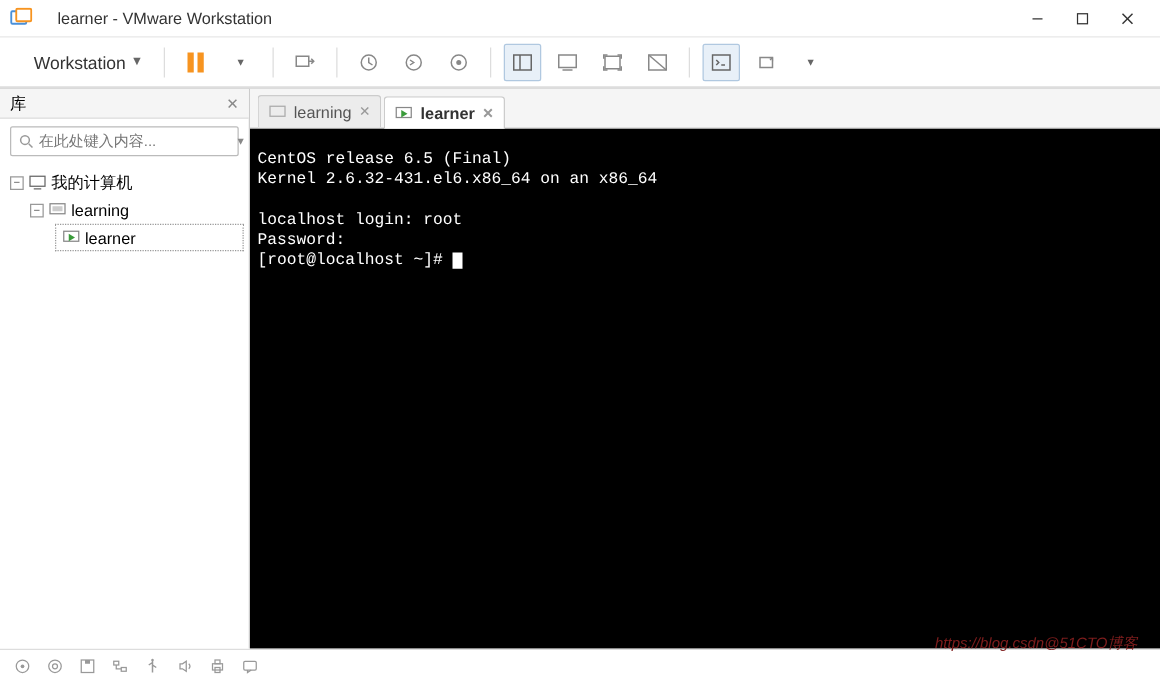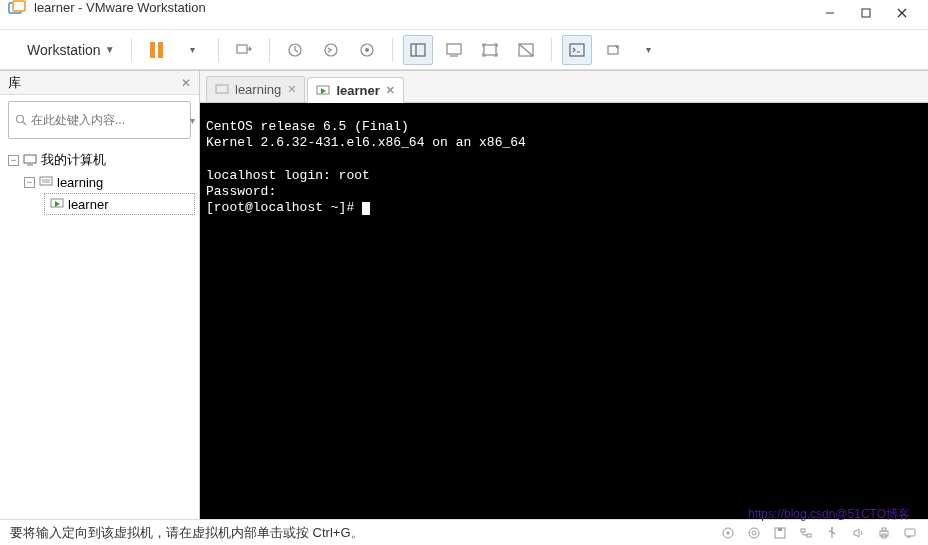--- a/index.html
+++ b/index.html
@@ -1,33 +1,33 @@
 <!DOCTYPE html>
 <html><head>
 <meta charset="utf-8">
 <style>
 * { margin: 0; padding: 0; box-sizing: border-box; font-family: "Segoe UI", Tahoma, sans-serif; }
 body { width: 928px; height: 545px; background: #fff; display: flex; flex-direction: column; font-size: 12px; overflow: hidden; }
-.titlebar { height: 30px; display: flex; padding: 0 8px; border-bottom: 1px solid #e8e8e8; }
+.titlebar { height: 30px; display: flex; align-items: center; padding: 0 8px; border-bottom: 1px solid #e8e8e8; gap: 12px; }
 .titlebar .app-icon { width: 18px; height: 18px; margin-right: 8px; display: inline-flex; align-items: center; justify-content: center; }
 .titlebar .title { flex: 1; font-size: 13px; color: #333; }
 .win-controls { display: flex; gap: 0; }
 .win-btn { width: 36px; height: 26px; display: flex; align-items: center; justify-content: center; color: #555; cursor: pointer; }
 .toolbar { height: 40px; display: flex; align-items: center; padding: 0 10px; border-bottom: 1px solid #ddd; gap: 6px; }
 .ws-menu { display: flex; align-items: center; gap: 4px; padding: 4px 6px; font-size: 14px; color: #333; cursor: pointer; margin-left: 11px; }
 .tb-sep { width: 1px; height: 24px; background: #ddd; margin: 0 4px; }
 .tb-btn { width: 30px; height: 30px; display: flex; align-items: center; justify-content: center; cursor: pointer; color: #666; border-radius: 2px; }
 .tb-btn.active { background: #e8f0f8; border: 1px solid #b0c8e0; }
 .pause-icon { display: flex; gap: 3px; }
 .pause-icon span { width: 5px; height: 16px; background: #f79420; }
 .content { flex: 1; display: flex; border-top: 1px solid #ccc; overflow: hidden; }
 .sidebar { width: 200px; display: flex; flex-direction: column; border-right: 1px solid #ccc; }
 .side-header { height: 24px; display: flex; align-items: center; justify-content: space-between; padding: 0 8px; background: #f5f5f5; border-bottom: 1px solid #ddd; font-size: 13px; }
 .side-close { cursor: pointer; color: #888; font-size: 12px; }
-.search-box { margin: 6px 8px; height: 38px; border: 1px solid #bbb; border-radius: 2px; display: flex; align-items: center; padding: 0 6px; gap: 4px; }
+.search-box { margin: 6px 8px; height: 24px; border: 1px solid #bbb; border-radius: 2px; display: flex; align-items: center; padding: 0 6px; gap: 4px; }
 .search-box input { border: none; outline: none; flex: 1; font-size: 12px; color: #999; background: transparent; }
 .tree { padding: 4px 4px; flex: 1; overflow: auto; font-size: 13px; }
 .tree-row { display: flex; align-items: center; height: 22px; gap: 3px; padding-left: 4px; cursor: pointer; }
 .tree-row.sel { background: #fff; border: 1px dotted #999; }
 .expander { width: 11px; height: 11px; border: 1px solid #999; display: flex; align-items: center; justify-content: center; font-size: 9px; line-height: 1; color: #555; background: #fff; }
 .tree-icon { width: 16px; height: 16px; display: inline-flex; align-items: center; justify-content: center; }
 .indent1 { margin-left: 16px; }
 .indent2 { margin-left: 40px; }
 .main { flex: 1; display: flex; flex-direction: column; background: #fff; }
 .tabs { height: 32px; display: flex; align-items: flex-end; background: #f5f5f5; border-bottom: 1px solid #ccc; padding-left: 6px; gap: 2px; }
@@ -35,21 +35,21 @@
 .tab.active { background: #fff; font-weight: bold; color: #333; position: relative; top: 1px; }
 .tab-close { color: #999; font-size: 11px; cursor: pointer; }
 .terminal { flex: 1; background: #000; color: #fff; font-family: "Consolas", "Courier New", monospace; font-size: 13px; padding: 16px 6px; line-height: 1.25; white-space: pre; overflow: hidden; }
 .cursor-blk { display: inline-block; width: 8px; height: 13px; background: #fff; vertical-align: text-bottom; }
 .statusbar { height: 26px; display: flex; align-items: center; padding: 0 10px; border-top: 1px solid #ddd; font-size: 13px; color: #333; justify-content: space-between; }
 .status-icons { display: flex; gap: 10px; align-items: center; color: #888; }
 .status-icons .si { width: 16px; height: 16px; display: flex; align-items: center; justify-content: center; }
 svg { display: block; }
 .dropdown-arrow { font-size: 10px; color: #666; }
 .search-dd { color: #888; font-size: 10px; }
-.watermark { position: absolute; right: 18px; bottom: 22px; color: #4c1d95; font-size: 12px; pointer-events: none; }
+.watermark { position: absolute; right: 18px; bottom: 22px; color: #7f1d1d; font-size: 12px; font-style: italic; pointer-events: none; }
 </style>
 </head>
 <body>
 
 <div class="titlebar">
   <span class="app-icon">
     <svg width="18" height="18" viewBox="0 0 18 18">
         <rect x="1" y="3" width="12" height="10" rx="1" fill="none" stroke="#4a90d9" stroke-width="1.5"></rect>
         <rect x="5" y="1" width="12" height="10" rx="1" fill="#fff" stroke="#f79420" stroke-width="1.5"></rect>
       </svg>
@@ -233,21 +233,20 @@
     <div class="terminal" id="term">CentOS release 6.5 (Final)
 Kernel 2.6.32-431.el6.x86_64 on an x86_64
 
 localhost login: root
 Password:
 [root@localhost ~]# <span class="cursor-blk"></span></div>
   </div>
 </div>
 
 <div class="statusbar">
-  <span>要将输入定向到该虚拟机，请在虚拟机内部单击或按 Ctrl+G。</span>
   <div class="status-icons">
     <span class="si">
         <svg width="14" height="14" viewBox="0 0 14 14">
           <circle cx="7" cy="7" r="5" fill="none" stroke="#999" stroke-width="1"></circle>
           <circle cx="7" cy="7" r="1.5" fill="#999"></circle>
         </svg>
       </span>
     <span class="si">
         <svg width="14" height="14" viewBox="0 0 14 14">
           <circle cx="7" cy="7" r="5" fill="none" stroke="#999" stroke-width="1"></circle>

